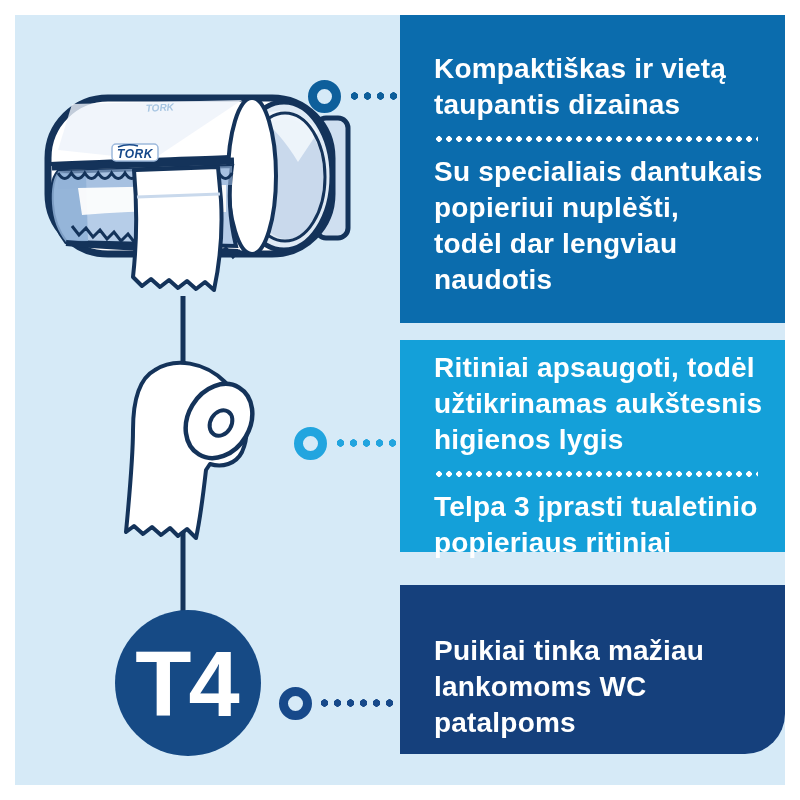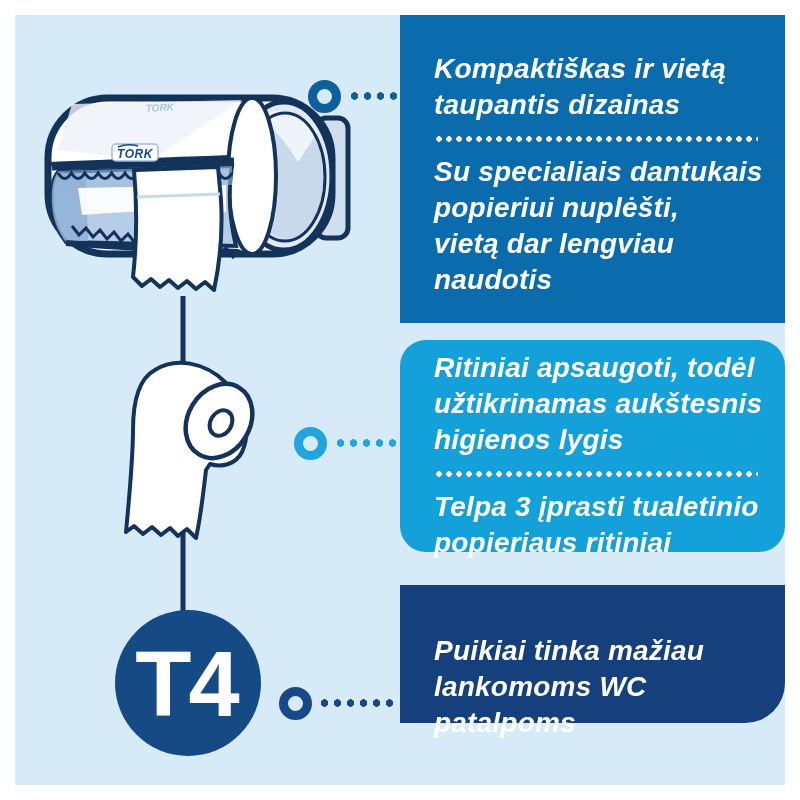--- a/index.html
+++ b/index.html
@@ -21,25 +21,24 @@
   }
 
   
   .panel {
     position: absolute;
     left: 400px;
     width: 385px;
     color: #ffffff;
     padding-left: 34px;
     padding-right: 18px;
-    font-style: italic;
   }
   .panel-1 { top: 15px;  height: 308px; background: var(--panel1); padding-top: 36px; }
-  .panel-2 { top: 340px; height: 212px; background: var(--panel2); padding-top: 10px; border-radius: 26px; }
-  .panel-3 { top: 585px; height: 138px; background: var(--panel3); padding-top: 48px;
+  .panel-2 { top: 340px; height: 212px; background: var(--panel2); padding-top: 10px; }
+  .panel-3 { top: 585px; height: 169px; background: var(--panel3); padding-top: 48px;
              border-bottom-right-radius: 40px; }
 
   .feature {
     margin: 0;
     font-size: 28px;
     font-weight: bold;
     line-height: 36px;
     white-space: pre;
     letter-spacing: 0.2px;
   }
@@ -174,21 +173,21 @@
   <span class="dots dots-2"></span>
   <span class="ring ring-3"></span>
   <span class="dots dots-3"></span>
 
   <div class="panel panel-1">
     <p class="feature">Kompaktiškas ir vietą
 taupantis dizainas</p>
     <div class="dotted-divider"></div>
     <p class="feature">Su specialiais dantukais
 popieriui nuplėšti,
-vietą dar lengviau
+todėl dar lengviau
 naudotis</p>
   </div>
 
   <div class="panel panel-2">
     <p class="feature">Ritiniai apsaugoti, todėl
 užtikrinamas aukštesnis
 higienos lygis</p>
     <div class="dotted-divider"></div>
     <p class="feature">Telpa 3 įprasti tualetinio
 popieriaus ritiniai</p>

